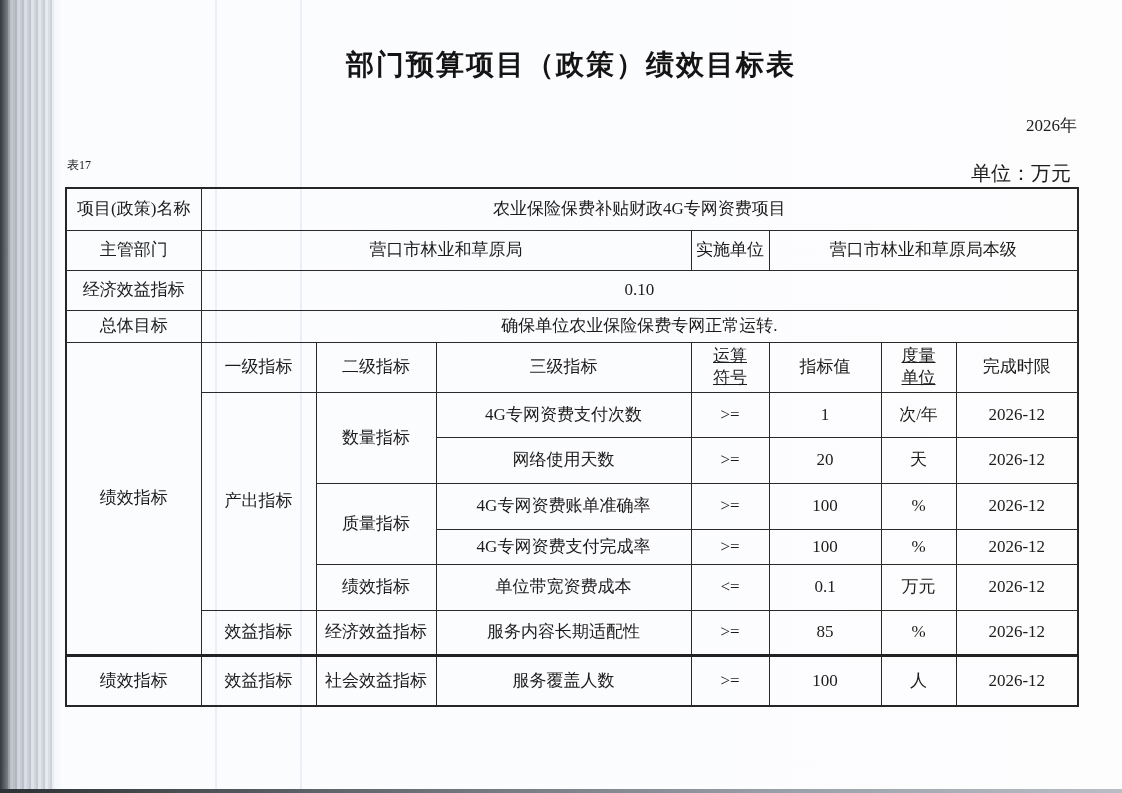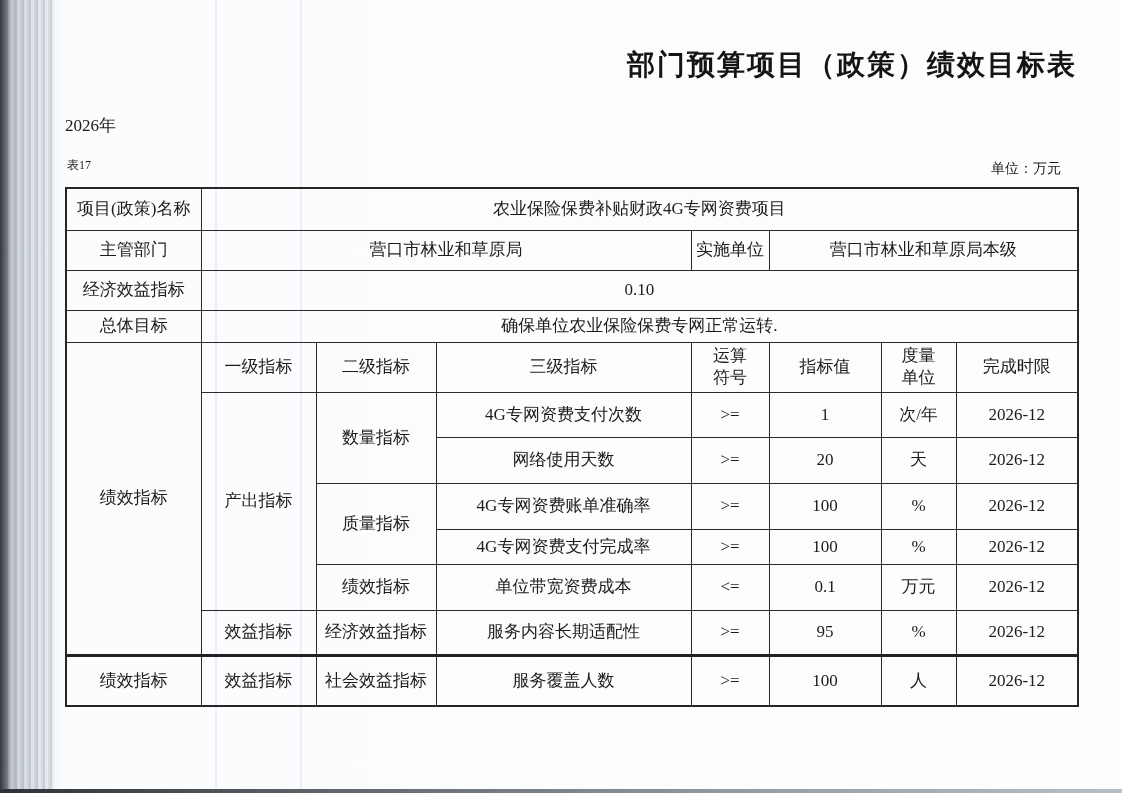--- a/index.html
+++ b/index.html
@@ -26,45 +26,45 @@
     position:absolute; left:0; right:0; bottom:0; height:4px;
     background:linear-gradient(90deg,#2e3237,#60666c 30%,#9aa0a7 70%,#b9bec5);
   }
   .scan-line {
     position:absolute; top:0; bottom:0; width:2px;
     background:rgba(150,175,210,.16); pointer-events:none;
   }
   .content { position:absolute; left:65px; top:0; width:1012px; }
   .doc-title {
     position:absolute; top:46px; left:0; width:100%;
-    text-align:right; font-size:28px; font-weight:bold; letter-spacing:2px;
+    text-align:center; font-size:28px; font-weight:bold; letter-spacing:2px;
     color:#141414;
   }
   .doc-subtitle {
     position:absolute; top:114px; left:0; width:100%;
-    text-align:left; font-size:17px;
+    text-align:right; font-size:17px;
   }
   .table-no { position:absolute; top:157px; left:2px; font-size:12px; }
-  .unit-note { position:absolute; top:160px; right:16px; font-size:14px; }
+  .unit-note { position:absolute; top:160px; right:6px; font-size:20px; }
   table.main-table {
     position:absolute; top:187px; left:0;
     width:1012px; border-collapse:collapse; table-layout:fixed;
     border:2px solid #262626;
     font-size:17px;
   }
   table.main-table td {
     border:1px solid #2a2a2a;
     text-align:center; vertical-align:middle;
     padding:2px 4px;
     line-height:1.35;
   }
   .h42{height:42px}.h40{height:40px}.h32{height:32px}.h45{height:45px}
   .h46{height:46px}.h47{height:35px}.h50{height:50px}
   td.right-val { text-align:right; padding-right:9px; }
-  td.pre { white-space:pre-line; }
+  td.pre { white-space:pre-line;text-decoration:underline; }
   tr.final-row td { border-top:3px solid #222; }
 </style>
 </head>
 <body>
 
 <div class="scan-root">
   <div class="page-stack"></div>
   <div class="scan-line" style="left:215px"></div>
   <div class="scan-line" style="left:300px"></div>
 
@@ -164,21 +164,21 @@
         <td>0.1</td>
         <td>万元</td>
         <td>2026-12</td>
       </tr>
 
       <tr class="h45">
         <td>效益指标</td>
         <td>经济效益指标</td>
         <td>服务内容长期适配性</td>
         <td>&gt;=</td>
-        <td>95</td>
+        <td>85</td>
         <td>%</td>
         <td>2026-12</td>
       </tr>
 
       <tr class="h50 final-row">
         <td>绩效指标</td>
         <td>效益指标</td>
         <td>社会效益指标</td>
         <td>服务覆盖人数</td>
         <td>&gt;=</td>

